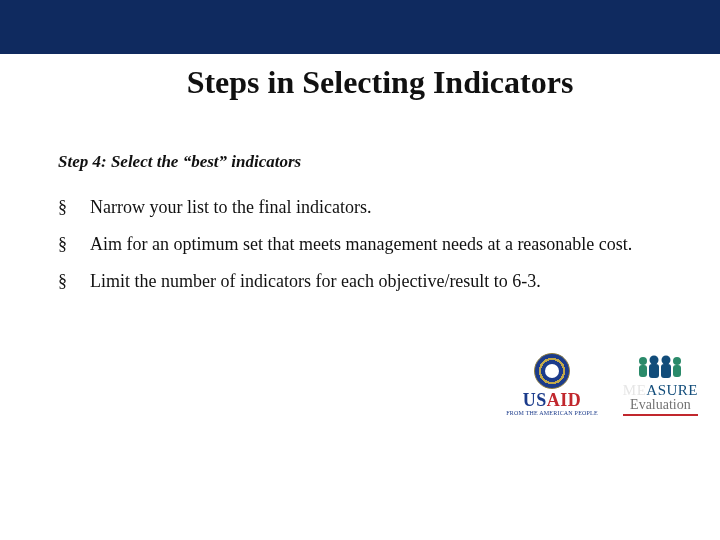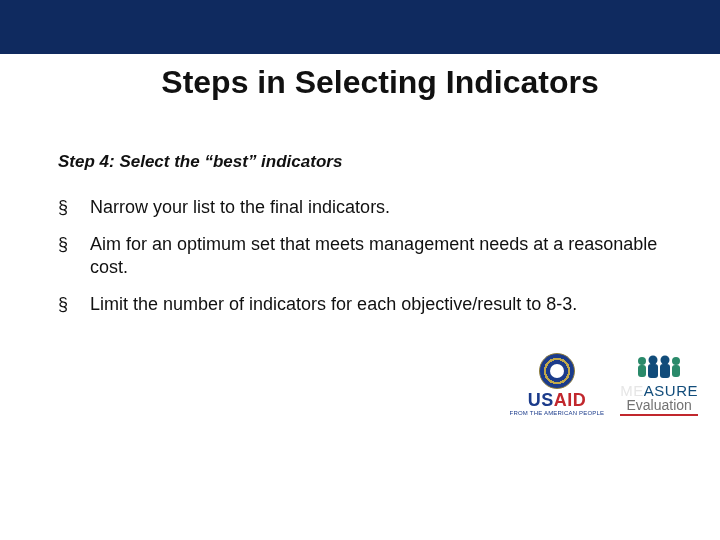--- a/index.html
+++ b/index.html
@@ -13,20 +13,21 @@
   }
   .top-bar {
     background: #0f2a5f;
     height: 54px;
     width: 100%;
   }
   .slide {
     position: relative;
     width: 720px;
     height: 428px;
+    font-family: Liberation Serif, serif;
   }
   .title {
     position: absolute;
     top: 64px;
     left: 0;
     right: 0;
     text-align: center;
     font-size: 32px;
     font-weight: bold;
     color: #111;
@@ -66,21 +67,21 @@
     top: 0;
     font-size: 18px;
     color: #111;
   }
   .logos {
     position: absolute;
     bottom: 12px;
     right: 22px;
     display: flex;
     align-items: flex-end;
-    gap: 16px;
+    gap: 25px;
   }
   .usaid {
     display: flex;
     flex-direction: column;
     align-items: center;
   }
   .usaid-seal {
     width: 34px;
     height: 34px;
     border-radius: 50%;
@@ -148,21 +149,21 @@
 <div class="slide">
   <div class="top-bar"></div>
 
   <div class="title">Steps in Selecting Indicators</div>
 
   <div class="subtitle">Step 4:  Select the “best” indicators</div>
 
   <ul class="bullets">
     <li>Narrow your list to the final indicators.</li>
     <li>Aim for an optimum set that meets management needs at a reasonable cost.</li>
-    <li>Limit the number of indicators for each objective/result to 8-3.</li>
+    <li>Limit the number of indicators for each objective/result to 6-3.</li>
   </ul>
 
   <div class="logos">
     <div class="usaid">
       <div class="usaid-seal"></div>
       <div class="usaid-word">
         <span class="u">US</span><span class="a">AID</span>
       </div>
       <div class="usaid-tag">FROM THE AMERICAN PEOPLE</div>
     </div>

